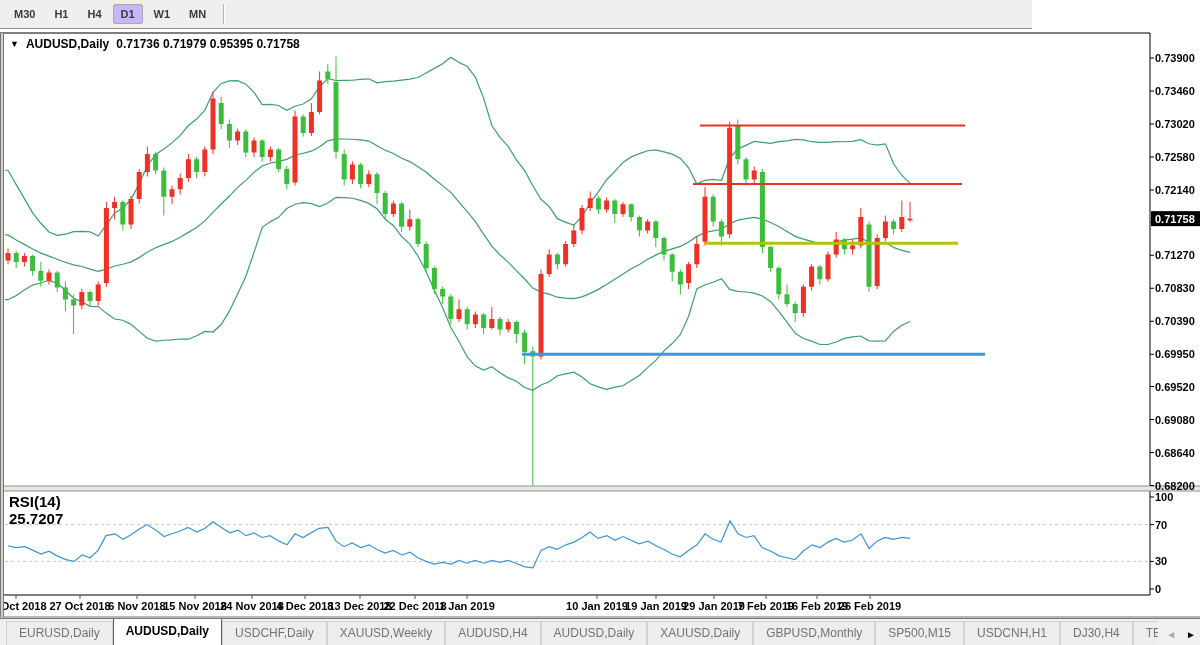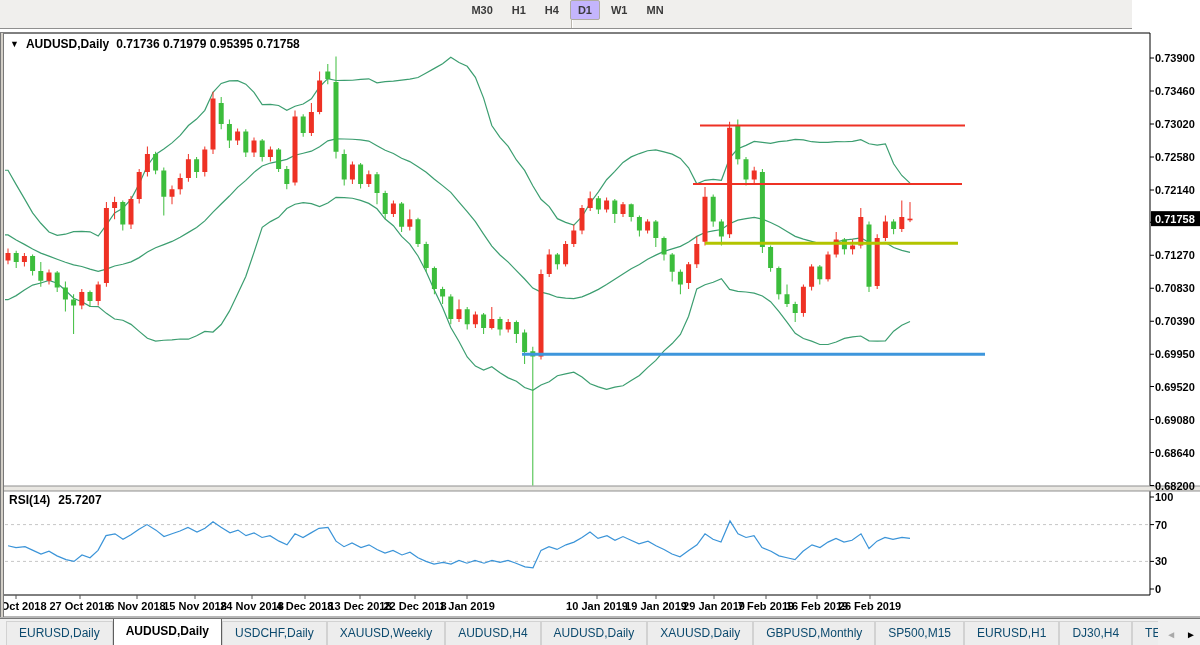--- a/index.html
+++ b/index.html
@@ -1,44 +1,44 @@
 <!DOCTYPE html>
 <html><head>
 <meta charset="utf-8">
 <style>
   html,body{margin:0;padding:0;width:1200px;height:645px;overflow:hidden;
     font-family:"Liberation Sans",sans-serif;background:#FFFFFF;position:relative;}
   #stage{position:absolute;left:0;top:0;width:1200px;height:645px;}
   
-  .toolbar{position:absolute;left:0;top:0;width:1132px;height:29px;background:#F0EFED;
-    border-bottom:1px solid #8F8F8F;display:flex;align-items:center;padding-left:6px;box-sizing:border-box;flex-direction:column;}
+  .toolbar{position:absolute;left:0;top:0;width:1032px;height:29px;background:#F0EFED;
+    border-bottom:1px solid #8F8F8F;display:flex;align-items:center;padding-left:6px;box-sizing:border-box;}
   .tfbtn{font-size:11px;font-weight:bold;color:#3A3A3A;padding:3px 7px;margin-right:3px;
     border:1px solid transparent;border-radius:2px;cursor:default;}
   .tfbtn.active{background:#c4b5fd;border:1px solid #AFABA2;}
   .toolbar-sep{width:1px;height:20px;background:#B9B5AD;border-right:1px solid #FFFFFF;margin-left:6px;}
   
   .frame-left{position:absolute;left:0;top:33px;width:4px;height:584px;background:#D4D0C8;
     border-left:1px solid #787878;border-right:1px solid #787878;box-sizing:border-box;}
   
   .chart-title{position:absolute;left:10px;top:37px;font-size:12px;font-weight:bold;color:#000;
     display:flex;align-items:center;gap:7px;}
   .chart-title .tri{font-size:9px;}
   
-  .rsi-label{position:absolute;left:9px;top:493px;font-size:12px;font-weight:bold;color:#000;
-    display:flex;gap:8px;}
+  .rsi-label{position:absolute;left:9px;top:493px;font-size:15px;font-weight:bold;color:#000;
+    display:flex;gap:0;flex-direction:column;}
   
   #plot{position:absolute;left:0;top:0;}
   #plot text{font-family:"Liberation Sans",sans-serif;}
   .axis-txt{font-size:11px;font-weight:bold;fill:#000;}
   .tag-txt{font-size:11px;font-weight:bold;fill:#FFF;}
   
   .tabbar{position:absolute;left:0;top:618px;width:1200px;height:27px;background:#F0F0F0;
     border-top:1px solid #787878;display:flex;align-items:flex-end;box-sizing:border-box;}
   .tabs{display:flex;align-items:flex-end;height:100%;overflow:hidden;width:1158px;padding-left:6px;box-sizing:border-box;}
-  .tab{font-size:12px;color:#0c4a6e;padding:3px 12px 4px 12px;margin-top:0;white-space:nowrap;
+  .tab{font-size:12px;color:#737373;padding:3px 12px 4px 12px;margin-top:0;white-space:nowrap;
     border:1px solid #D2D2D2;border-bottom:none;background:#EDEDED;height:16px;line-height:16px;}
   .tab.active{background:#FFFFFF;color:#000;font-weight:bold;border:1px solid #5E5E5E;border-bottom:none;
     height:19px;line-height:19px;margin-top:0;}
   .tab-arrows{position:absolute;right:4px;bottom:5px;display:flex;gap:10px;font-size:10px;}
   .tab-arrow{cursor:default;}
   .tab-arrow.dim{color:#A9A9A9;}
   .tab-arrow.on{color:#000;}
 </style>
 </head>
 <body>
@@ -391,21 +391,21 @@
     <div class="tabs" id="tabs-strip">
         <div class="tab">EURUSD,Daily</div>
         <div class="tab active">AUDUSD,Daily</div>
         <div class="tab">USDCHF,Daily</div>
         <div class="tab">XAUUSD,Weekly</div>
         <div class="tab">AUDUSD,H4</div>
         <div class="tab">AUDUSD,Daily</div>
         <div class="tab">XAUUSD,Daily</div>
         <div class="tab">GBPUSD,Monthly</div>
         <div class="tab">SP500,M15</div>
-        <div class="tab">EURUSD,H1</div>
+        <div class="tab">USDCNH,H1</div>
         <div class="tab">DJ30,H4</div>
         <div class="tab">TECH100,H</div>
       </div>
     <div class="tab-arrows">
       <span class="tab-arrow dim">◄</span>
       <span class="tab-arrow on">►</span>
     </div>
   </div>
 
 </div>

